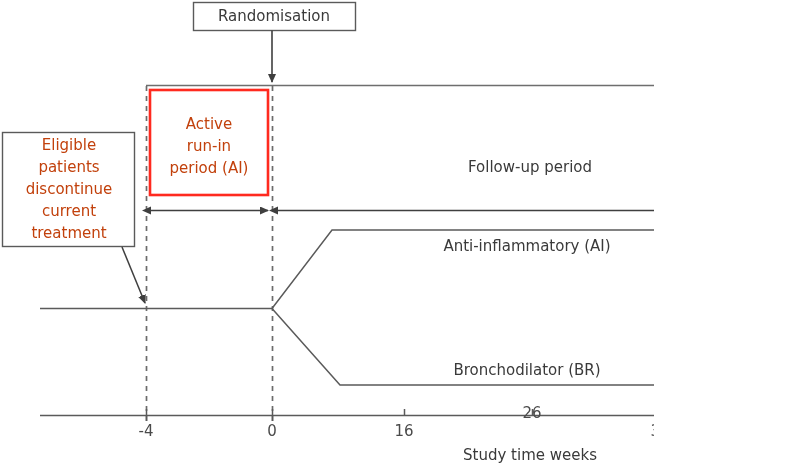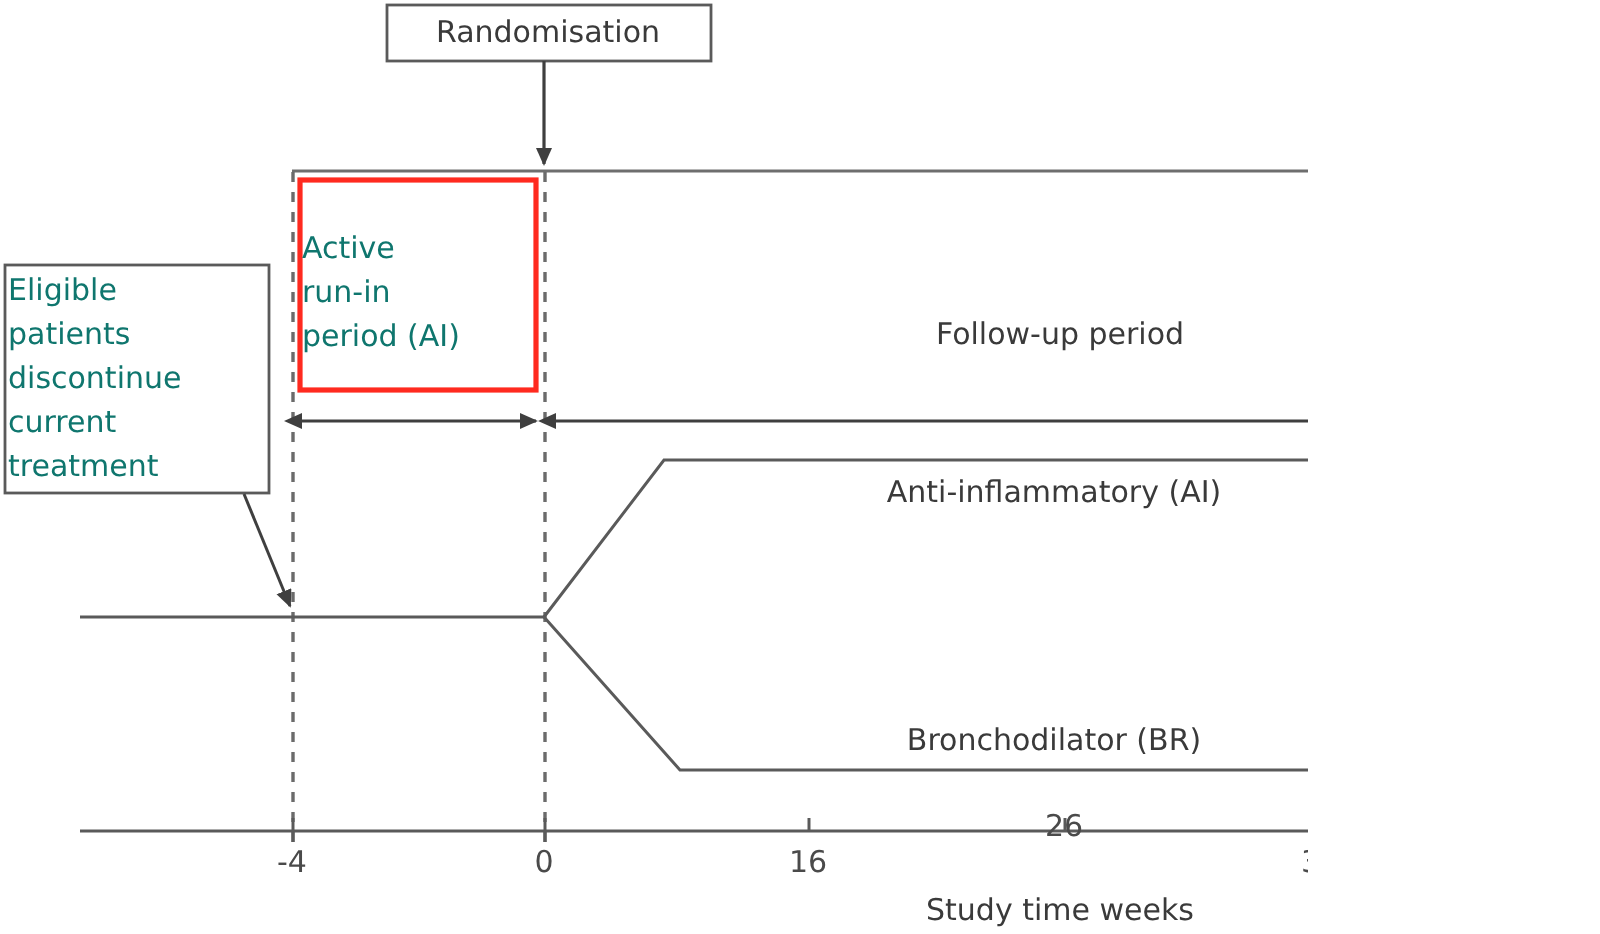--- a/index.html
+++ b/index.html
@@ -29,23 +29,24 @@
     line-height: 22px;
     white-space: nowrap;
     font-family: "DejaVu Sans", "Liberation Sans", sans-serif;
   }
   .ctr {
     transform: translateX(-50%);
     text-align: center;
   }
   .boxtext {
     position: absolute;
-    color: #0f766e;
+    color: #c2410c;
     font-size: 15px;
     line-height: 22px;
+    text-align: center;
     font-family: "DejaVu Sans", "Liberation Sans", sans-serif;
   }
   .tick-label {
     position: absolute;
     color: #4a4a4a;
     font-size: 15px;
     transform: translateX(-50%);
     text-align: center;
     white-space: nowrap;
   }

